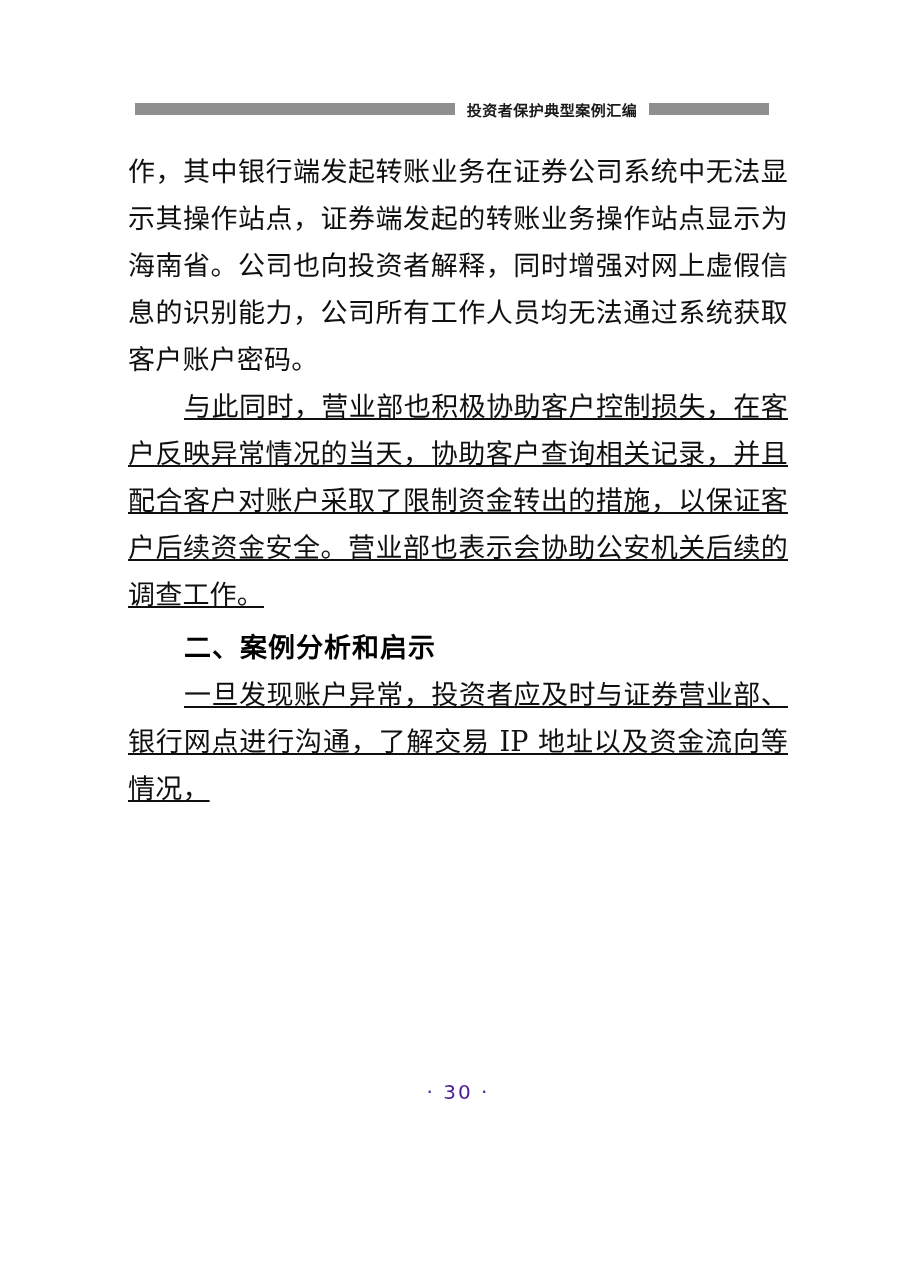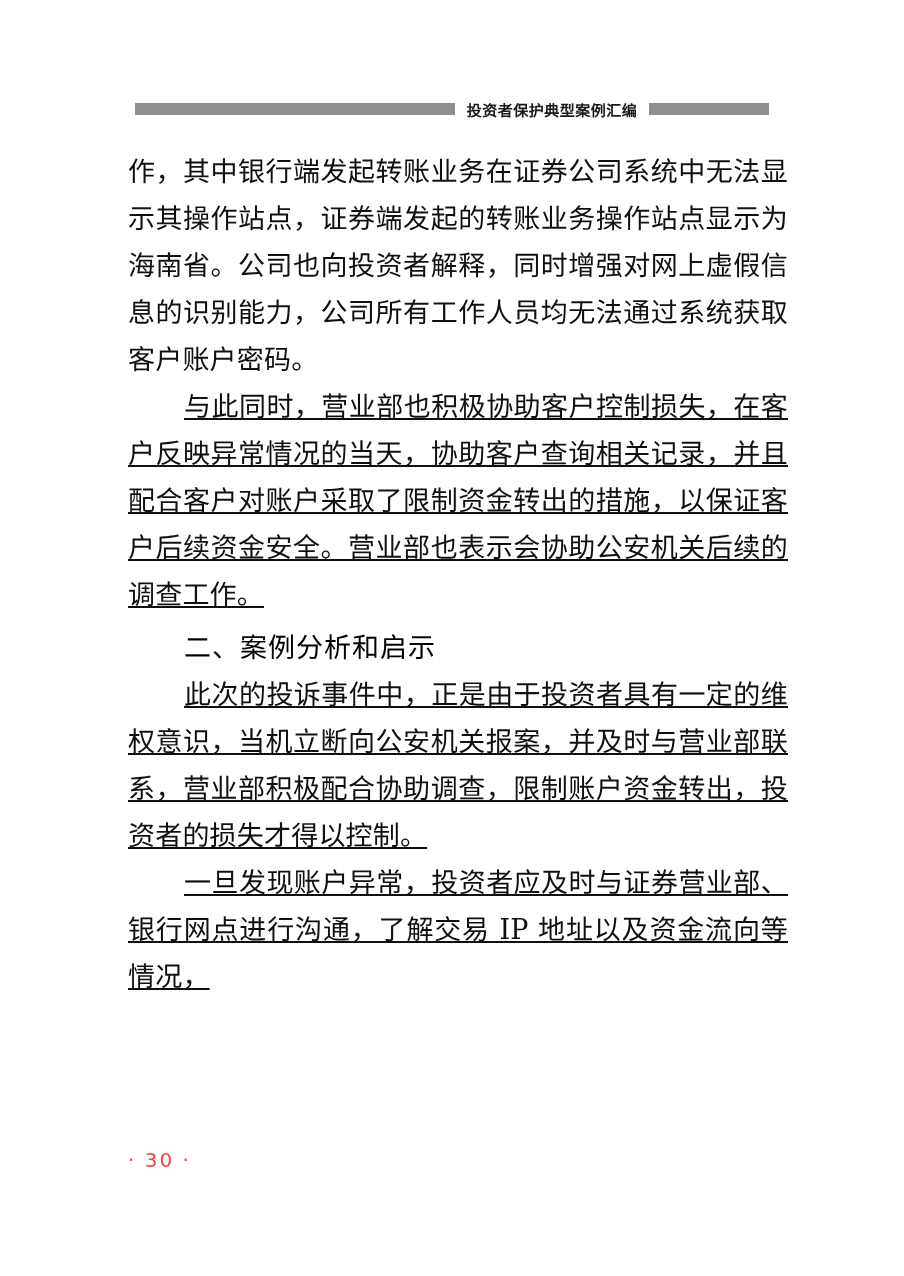--- a/index.html
+++ b/index.html
@@ -72,38 +72,38 @@
   }
   .para.indent {
     text-indent: 56px;
     text-decoration: underline;
   }
 
   .heading {
     margin: 6px 0 0 0;
     font-size: 27px;
     line-height: 47px;
-    font-weight: 400;
+    font-weight: 700;
     font-family: "DejaVu Sans", "Liberation Sans", sans-serif;
     text-indent: 56px;
     letter-spacing: 1px;
     color: #000000;
   }
 
   
   .folio {
     position: absolute;
     left: 128px;
-    top: 1148px;
+    top: 1080px;
     width: 660px;
-    text-align: left;
+    text-align: center;
     font-family: "DejaVu Sans", "Liberation Sans", sans-serif;
     font-size: 20px;
     letter-spacing: 2px;
-    color: #ef4444;
+    color: #4c1d95;
   }
 </style>
 </head>
 <body>
 
 <div class="page">
 
   <div class="header">
     <div class="header-rule left"></div>
     <div class="header-title">投资者保护典型案例汇编</div>
@@ -111,21 +111,20 @@
   </div>
 
   <div class="content">
 
     <p class="para">作，其中银行端发起转账业务在证券公司系统中无法显示其操作站点，证券端发起的转账业务操作站点显示为海南省。公司也向投资者解释，同时增强对网上虚假信息的识别能力，公司所有工作人员均无法通过系统获取客户账户密码。</p>
 
     <p class="para indent">与此同时，营业部也积极协助客户控制损失，在客户反映异常情况的当天，协助客户查询相关记录，并且配合客户对账户采取了限制资金转出的措施，以保证客户后续资金安全。营业部也表示会协助公安机关后续的调查工作。</p>
 
     <h2 class="heading">二、案例分析和启示</h2>
 
-    <p class="para indent">此次的投诉事件中，正是由于投资者具有一定的维权意识，当机立断向公安机关报案，并及时与营业部联系，营业部积极配合协助调查，限制账户资金转出，投资者的损失才得以控制。</p>
 
 
     <p class="para indent">一旦发现账户异常，投资者应及时与证券营业部、银行网点进行沟通，了解交易 IP 地址以及资金流向等情况，</p>
 
   </div>
 
   <div class="folio">· 30 ·</div>
 
 </div>
 

